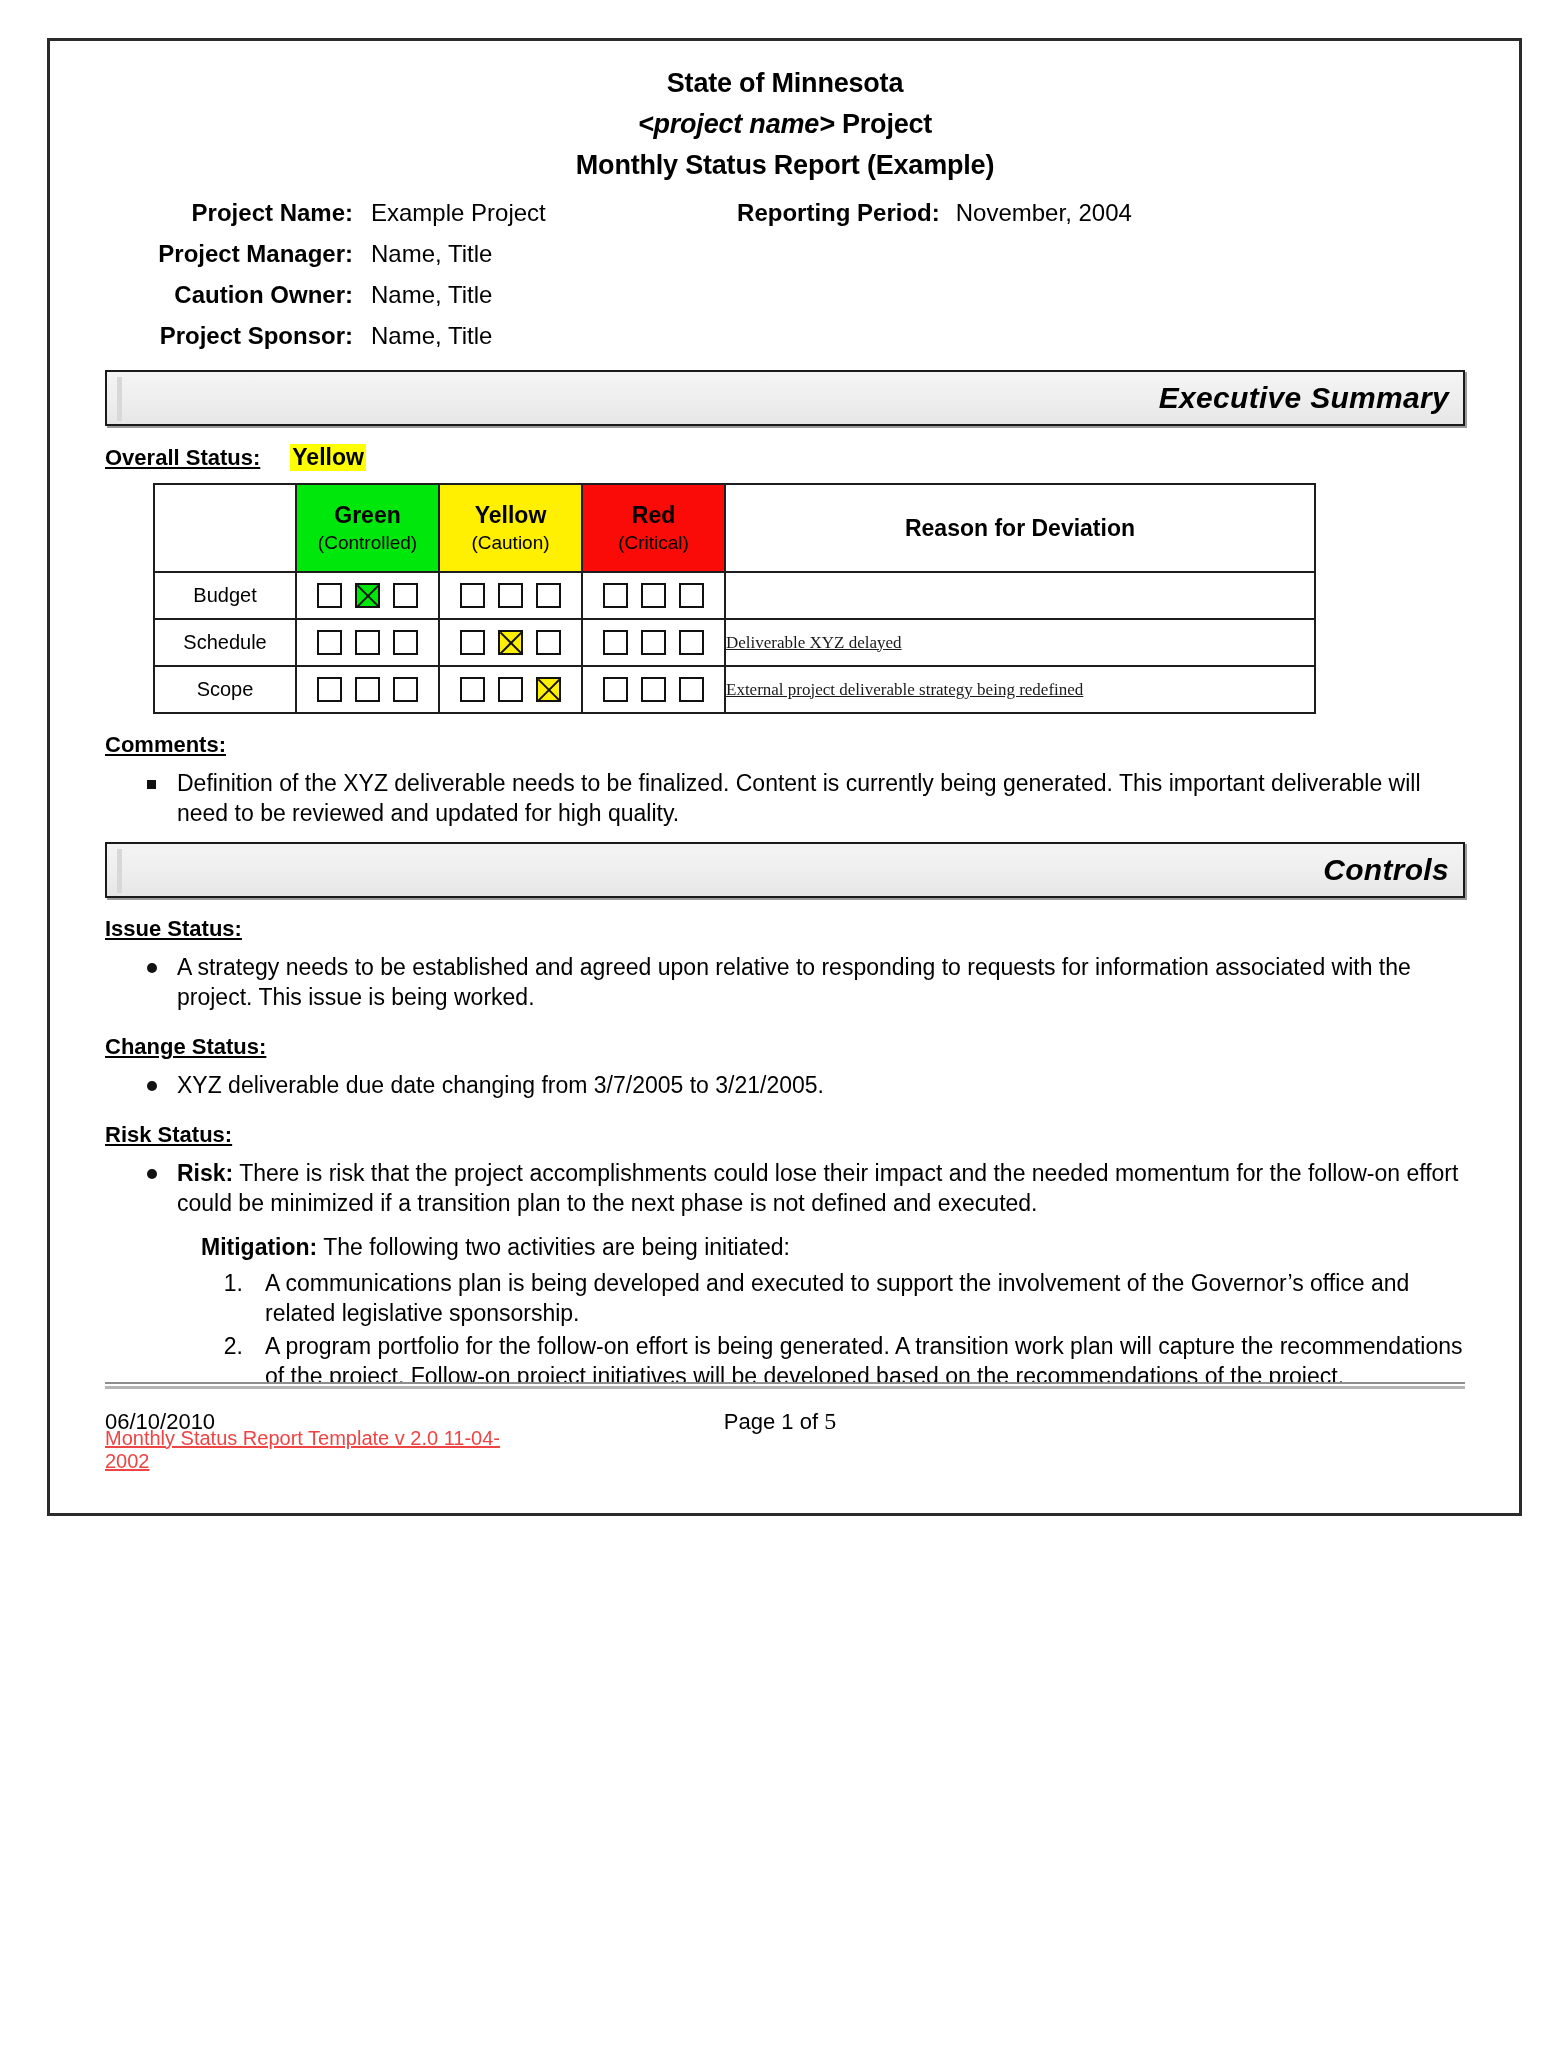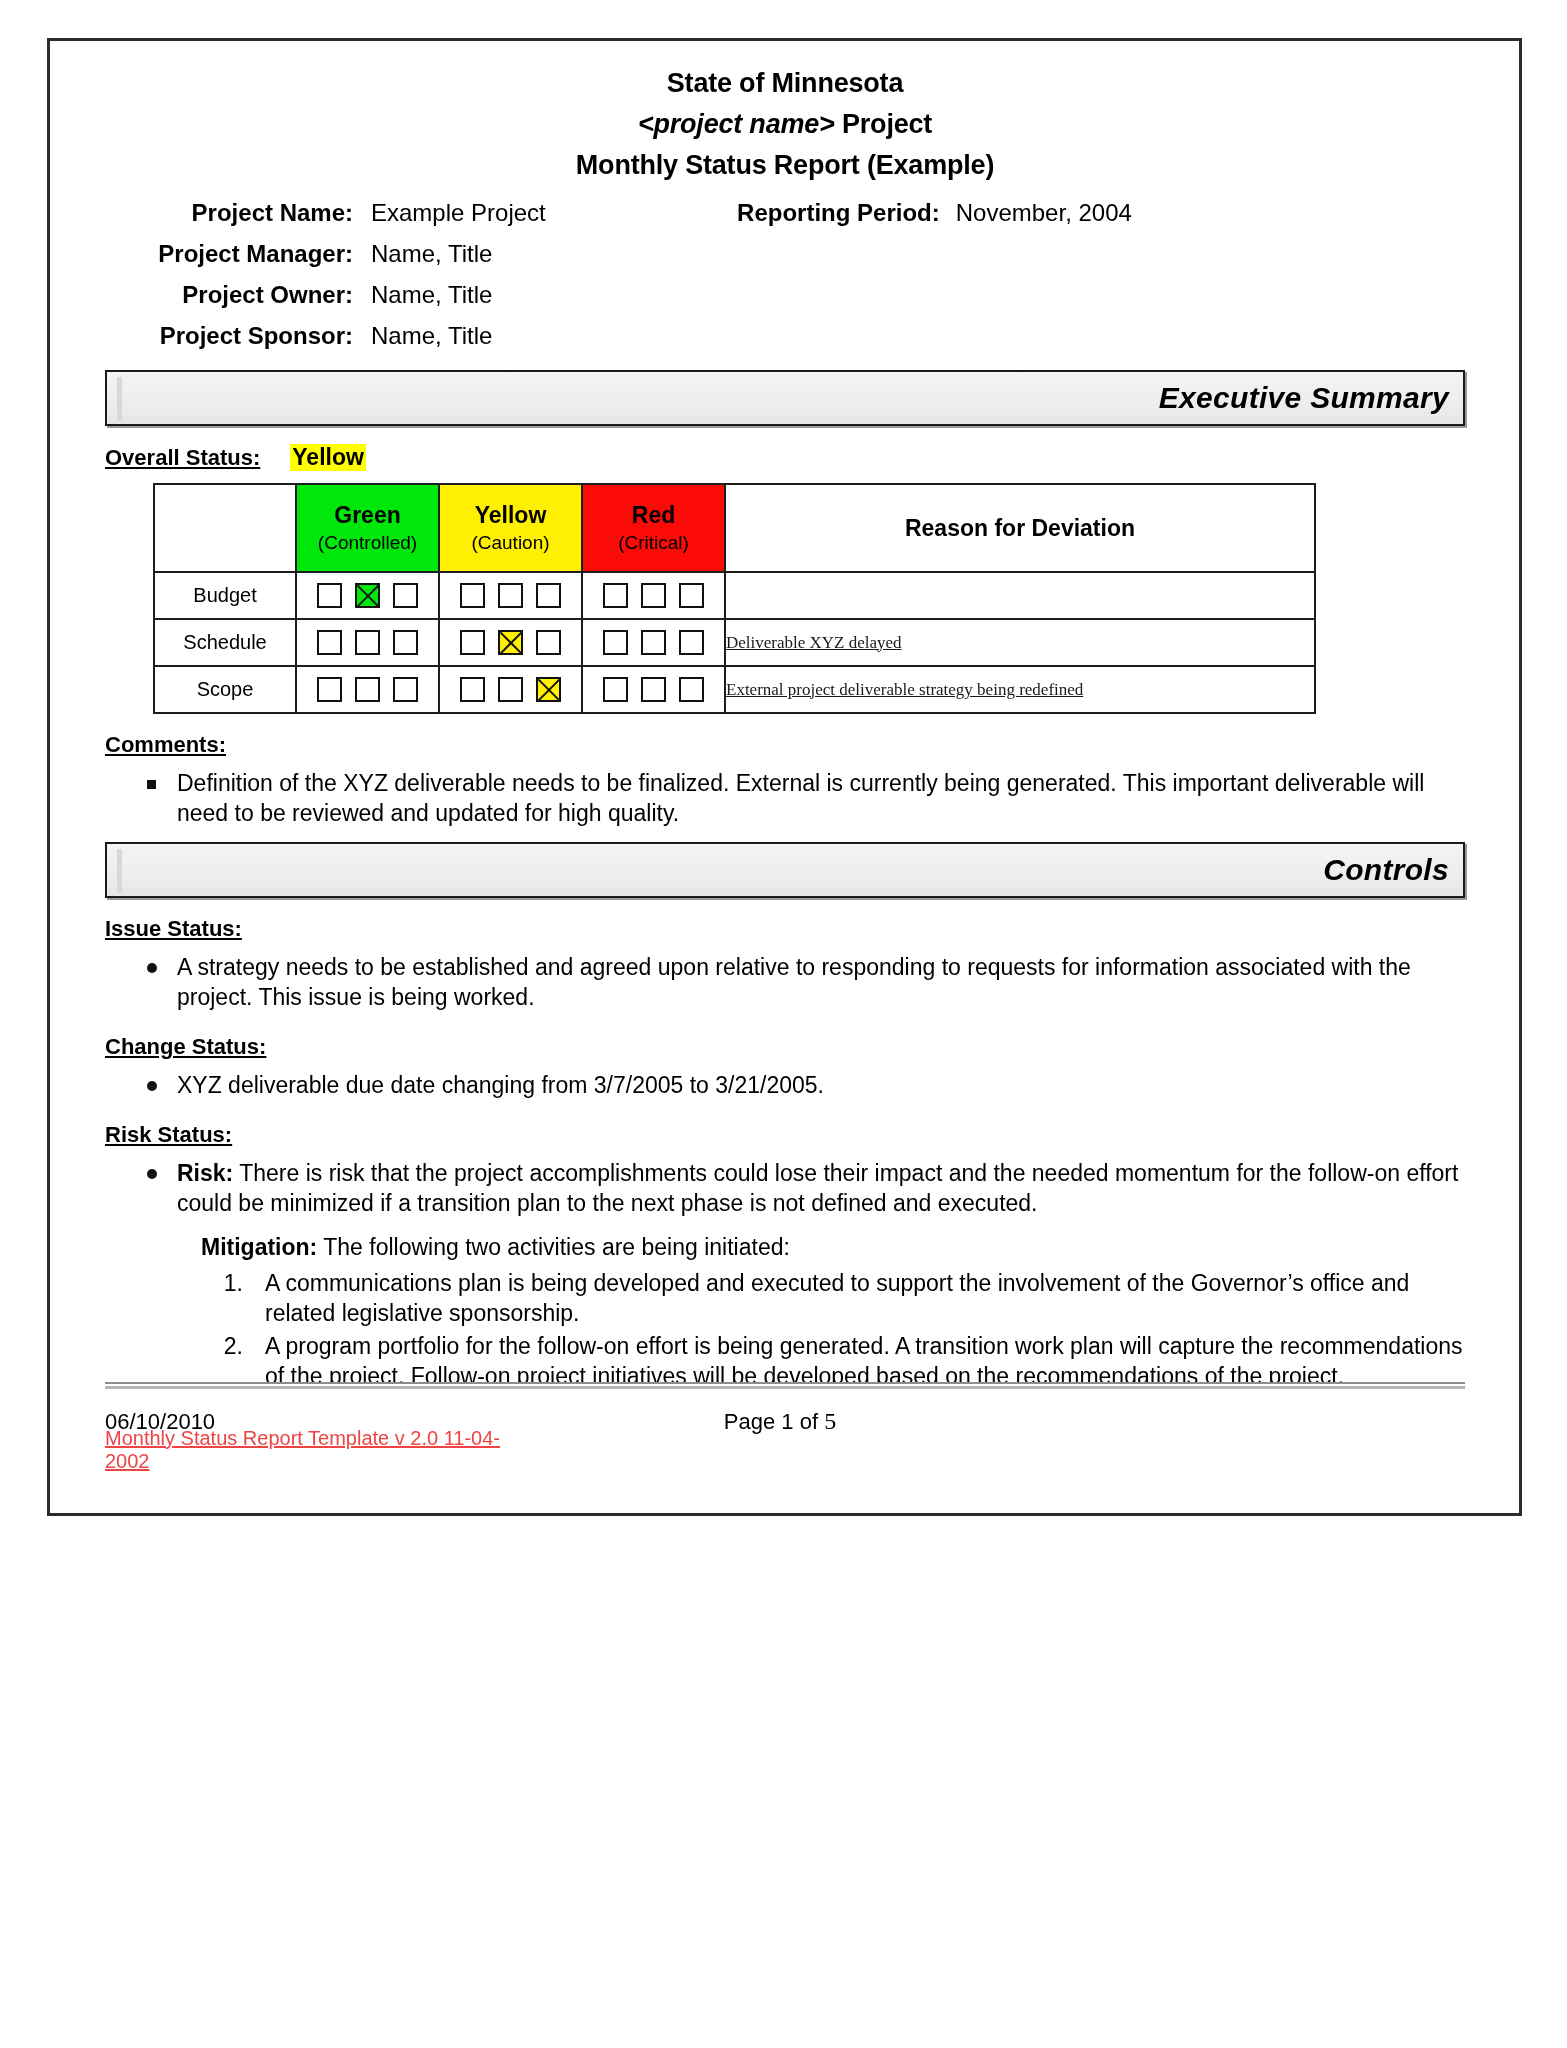--- a/index.html
+++ b/index.html
@@ -257,21 +257,21 @@
         <span class="meta-lab">Project Name:</span>
         <span class="meta-val">Example Project</span>
         <span class="meta-lab2">Reporting Period:</span>
         <span class="meta-val2">November, 2004</span>
       </div>
       <div class="meta-row">
         <span class="meta-lab">Project Manager:</span>
         <span class="meta-val">Name, Title</span>
       </div>
       <div class="meta-row">
-        <span class="meta-lab">Project Owner:</span>
+        <span class="meta-lab">Caution Owner:</span>
         <span class="meta-val">Name, Title</span>
       </div>
       <div class="meta-row">
         <span class="meta-lab">Project Sponsor:</span>
         <span class="meta-val">Name, Title</span>
       </div>
     </div>
 
     <div class="banner">
       <span class="banner-text">Executive Summary</span>
@@ -377,21 +377,21 @@
             </span>
           </td>
           <td class="reason-cell">External project deliverable strategy being redefined</td>
         </tr>
       </tbody>
     </table>
 
     <div>
       <span class="subhead">Comments:</span>
       <ul class="sq">
-        <li>Definition of the XYZ deliverable needs to be finalized.  External is currently being generated.  This important deliverable will need to be reviewed and updated for high quality.</li>
+        <li>Definition of the XYZ deliverable needs to be finalized.  Content is currently being generated.  This important deliverable will need to be reviewed and updated for high quality.</li>
       </ul>
     </div>
 
     <div class="banner">
       <span class="banner-text">Controls</span>
     </div>
 
     <div>
       <span class="subhead">Issue Status:</span>
       <ul class="rnd">

